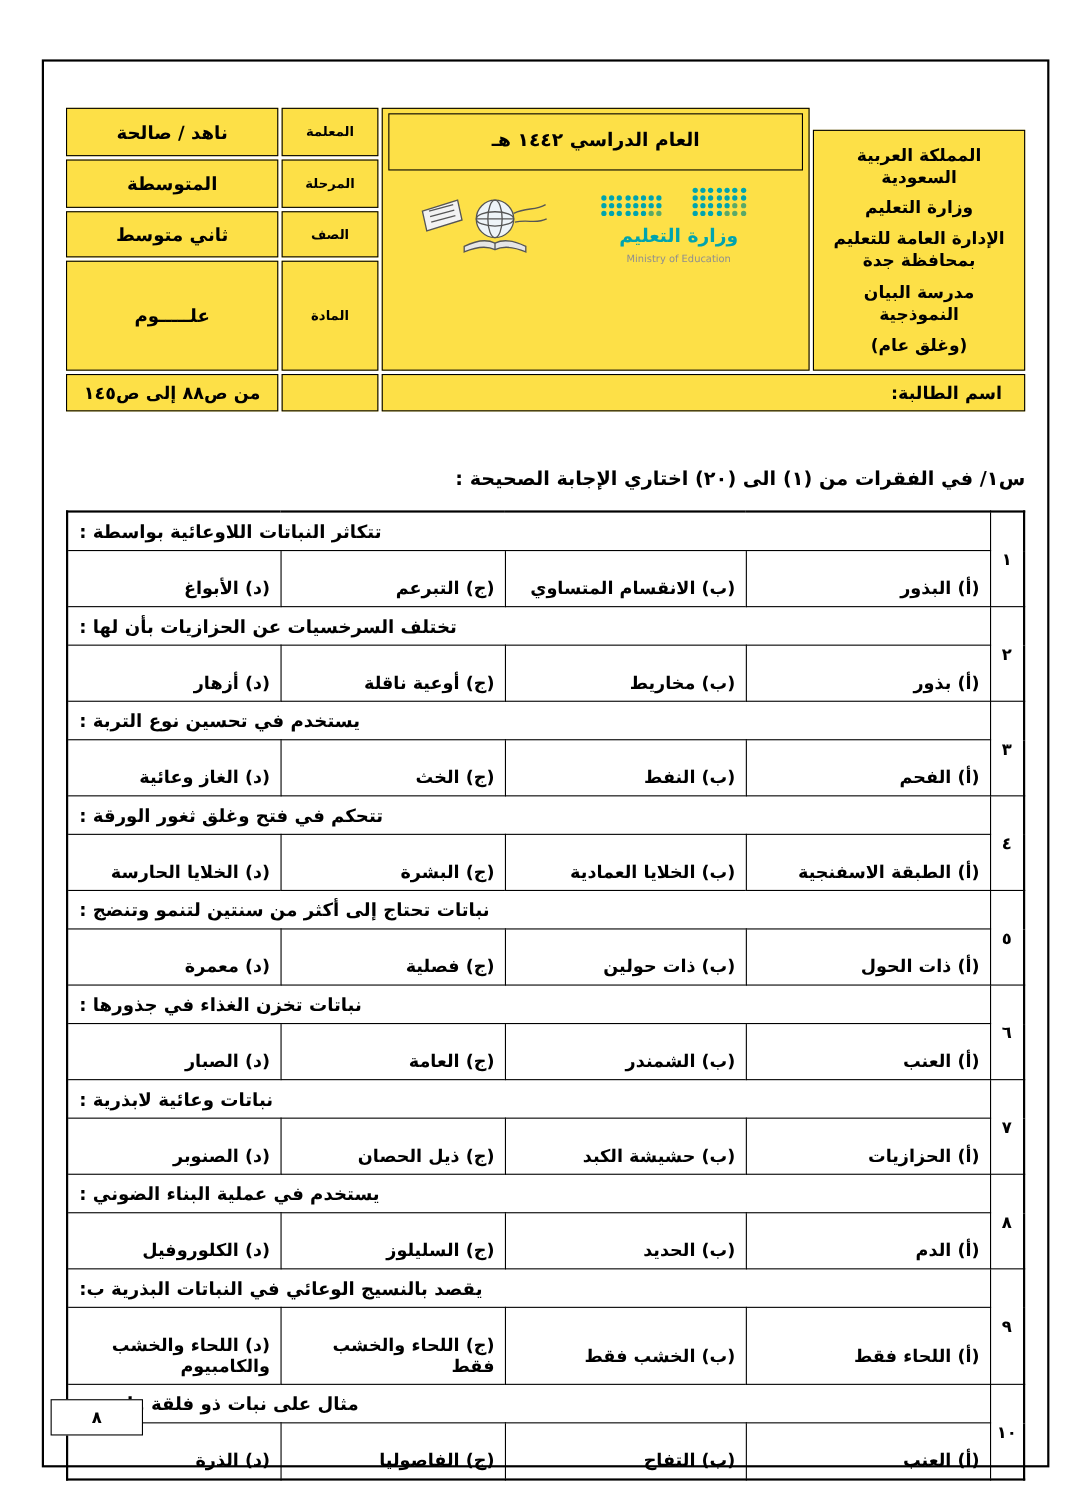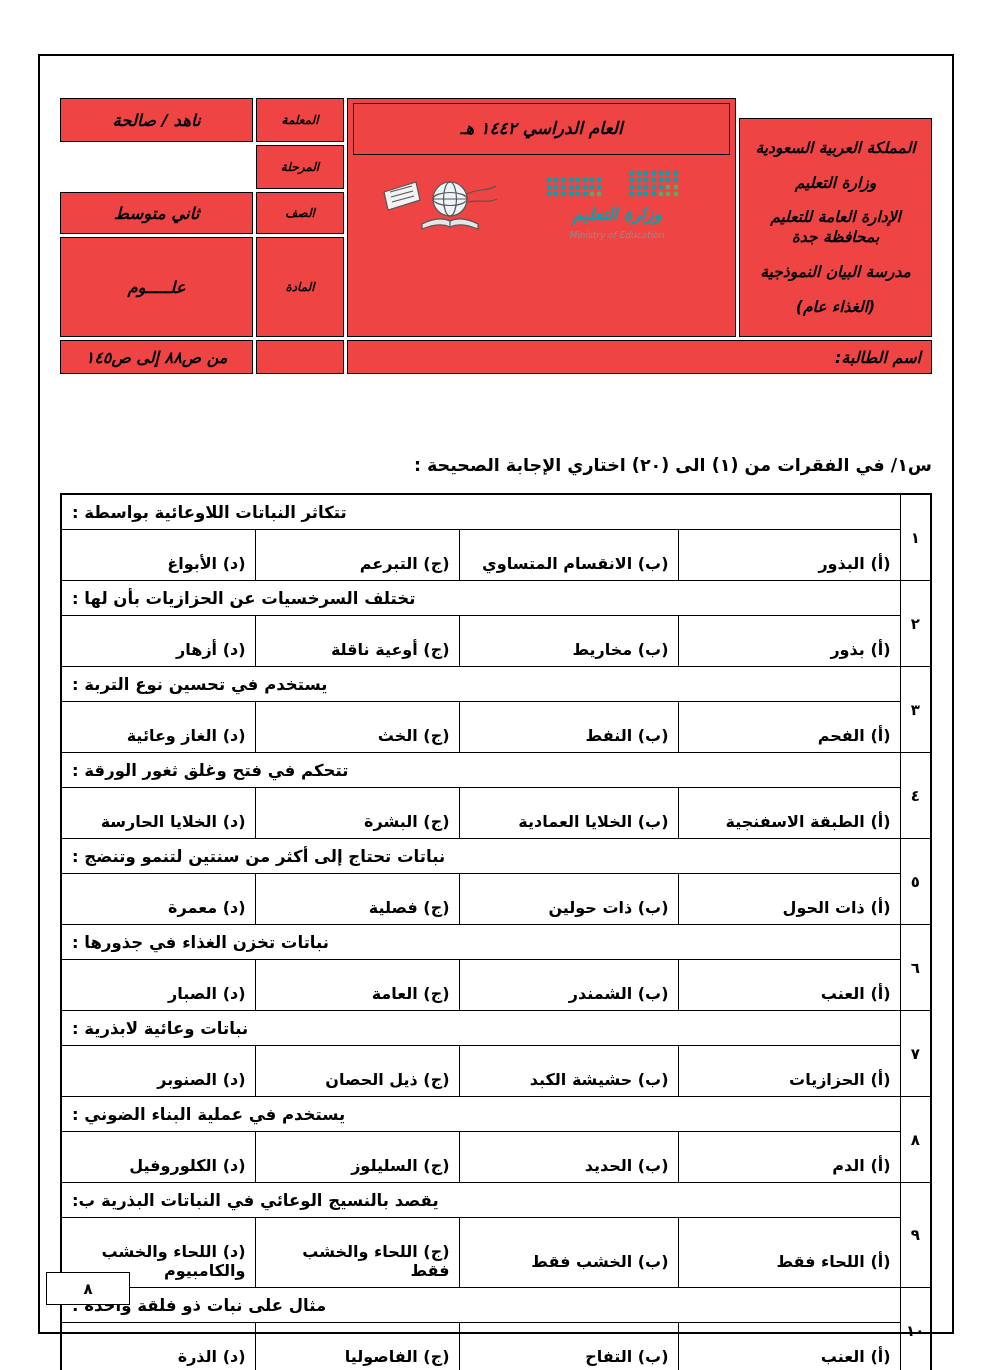--- a/index.html
+++ b/index.html
@@ -14,21 +14,21 @@
   }
   .content { position:absolute; left:60px; top:98px; width:872px; direction:rtl; }
 
   
   .header-grid {
     display:grid; direction:rtl;
     grid-template-columns:193px 1fr 88px 193px;
     grid-template-rows:44px 44px 42px 100px 34px;
     gap:3px;
   }
-  .cell { border:1.6px solid #000; background:#ef4444;font-style:italic; }
+  .cell { border:1.6px solid #000; background:#fde047; }
   .ministry-cell {
     grid-column:1; grid-row:1/5;
     display:flex; flex-direction:column; justify-content:space-evenly;
     text-align:center; font-weight:bold; font-size:15.5px; line-height:1.3;
     padding:4px 8px;
     margin-top:20px;
   }
   .center-cell { grid-column:2; grid-row:1/5; padding:4px 5px; }
   .title-box {
     border:1.6px solid #000; text-align:center; font-weight:bold;
@@ -39,31 +39,31 @@
     grid-column:3; display:flex; align-items:center; justify-content:center;
     font-weight:bold; font-size:12px;
   }
   .value-cell {
     grid-column:4; display:flex; align-items:center; justify-content:center;
     font-weight:bold; font-size:16.5px;
   }
   .r1{grid-row:1}.r2{grid-row:2}.r3{grid-row:3}.r4{grid-row:4}
   .bottom-name {
     grid-column:1/3; grid-row:5; display:flex; align-items:center;
-    justify-content:flex-start; font-weight:bold; font-size:16px; padding:0 10px;
+    justify-content:flex-start; font-weight:bold; font-size:16px; padding:0 20px;
   }
   .bottom-empty { grid-column:3; grid-row:5; }
   .bottom-range {
     grid-column:4; grid-row:5; display:flex; align-items:center; justify-content:center;
     font-weight:bold; font-size:16px;
   }
 
   
   .intro {
-    margin-top:81px; text-align:right; font-weight:bold; font-size:17.5px; padding-left:4px;
+    margin-top:52px; text-align:right; font-weight:bold; font-size:17.5px; padding-left:4px;
   }
 
   
   table.qtable {
     width:100%; border-collapse:collapse; direction:rtl; margin-top:18px;
     border:2.5px solid #000;
   }
   .qtable td { border:1.6px solid #000; vertical-align:middle; }
   td.qnum  { text-align:center; font-weight:bold; font-size:15px; }
   td.qtext { font-weight:bold; font-size:16.5px; text-align:left; padding:8px 10px 7px; }
@@ -83,21 +83,21 @@
 
 <div class="content">
 
   <div class="header-grid">
 
     <div class="cell ministry-cell">
       <div>المملكة العربية السعودية</div>
       <div>وزارة التعليم</div>
       <div>الإدارة العامة للتعليم بمحافظة جدة</div>
       <div>مدرسة البيان النموذجية</div>
-      <div>(الغذاء عام)</div>
+      <div>(وغلق عام)</div>
     </div>
 
     <div class="cell center-cell">
       <div class="title-box">
         <div>العام الدراسي  ١٤٤٢ هـ</div>
       </div>
       <div class="logos">
 
         <svg width="168" height="80" viewBox="0 0 168 80">
           <g fill="#00a4ae">
@@ -176,20 +176,21 @@
             <line x1="68" y1="49" x2="68" y2="55"></line>
           </g>
         </svg>
       </div>
     </div>
 
     <div class="cell label-cell r1">المعلمة</div>
     <div class="cell value-cell r1">ناهد / صالحة</div>
 
     <div class="cell label-cell r2">المرحلة</div>
+    <div class="cell value-cell r2">المتوسطة</div>
 
     <div class="cell label-cell r3">الصف</div>
     <div class="cell value-cell r3">ثاني متوسط</div>
 
     <div class="cell label-cell r4">المادة</div>
     <div class="cell value-cell r4">علـــــوم</div>
 
     <div class="cell bottom-name">اسم الطالبة:</div>
     <div class="cell bottom-empty"></div>
     <div class="cell bottom-range">من ص٨٨ إلى ص١٤٥</div>

